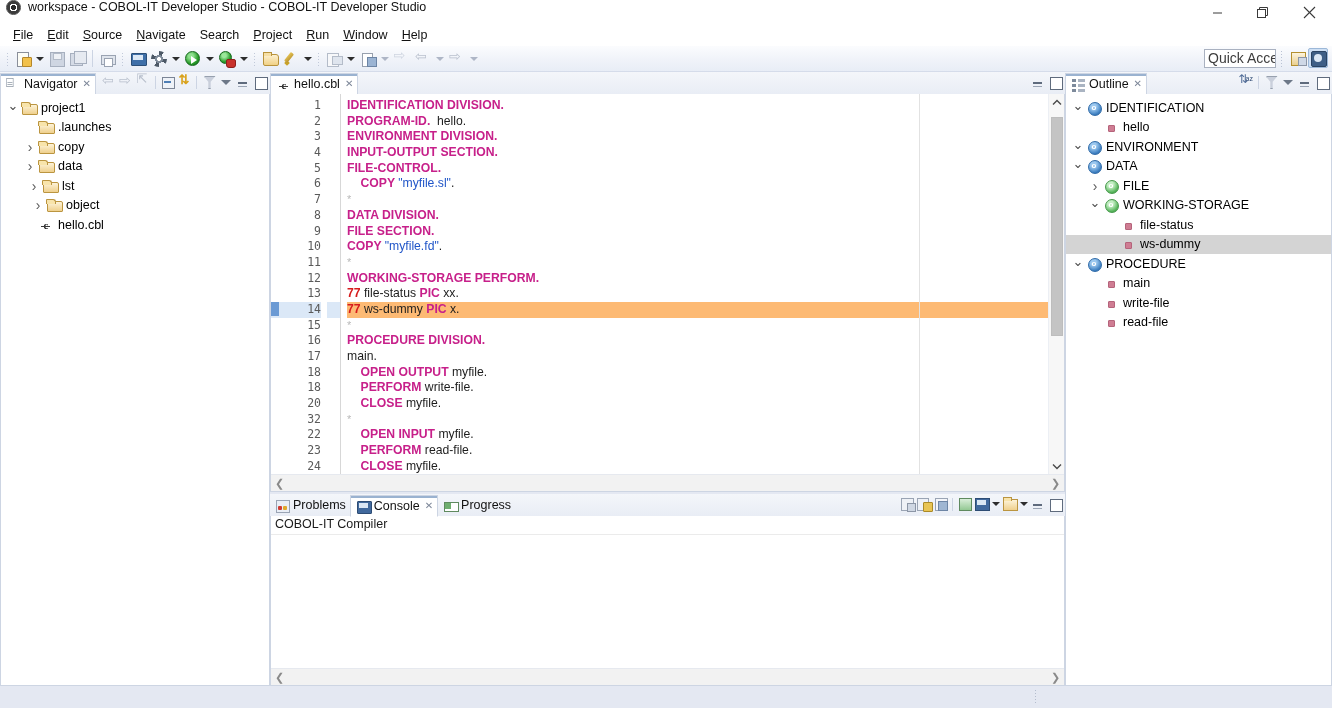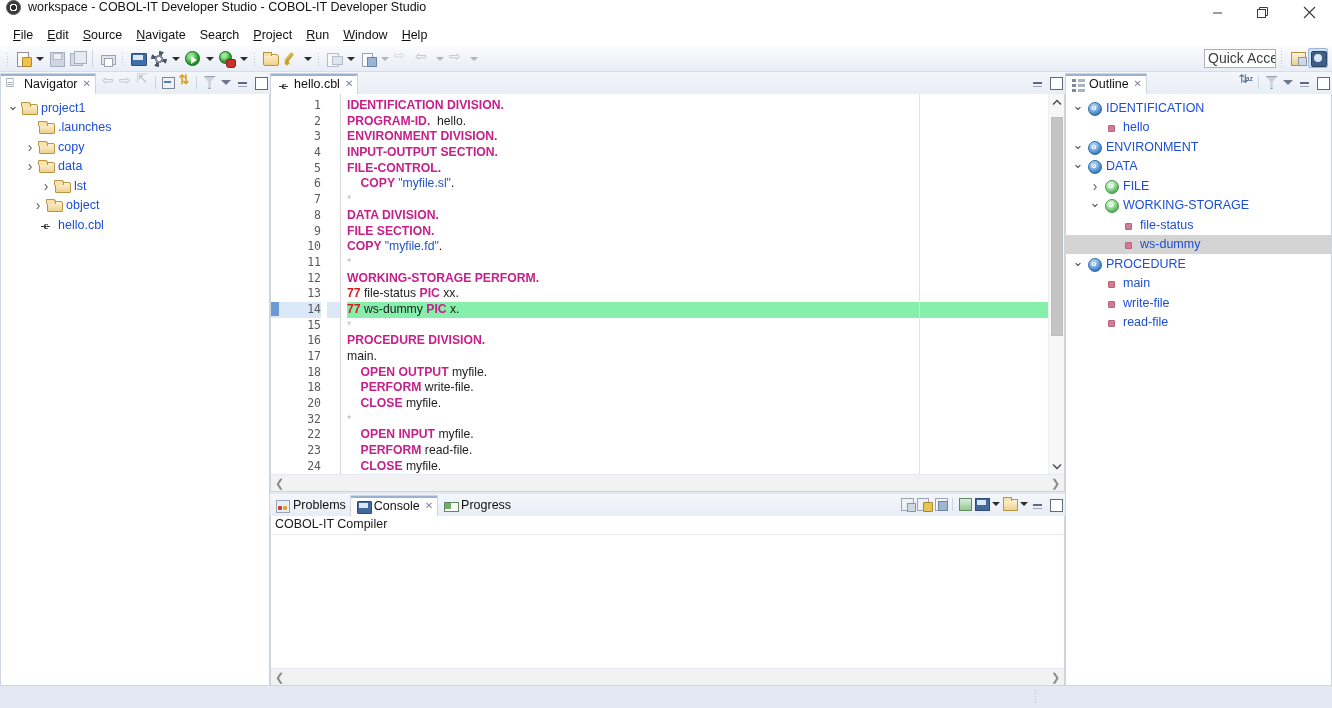--- a/index.html
+++ b/index.html
@@ -350,21 +350,21 @@
     padding-right: 4px;
   }
   .trow.sel-gray { background: #d4d4d4; }
   .twist {
     width: 16px; flex: 0 0 16px; display:flex; align-items:center; justify-content:center;
     color:#4a4a4a; font-size: 9px;
   }
   .twist.open::before { content:"⌄"; font-size:13px; line-height:8px; position:relative; top:-2px; }
   .twist.closed::before { content:"›"; font-size:14px; line-height:10px; color:#5a5a5a;}
   .ticon { width: 16px; flex:0 0 16px; position: relative; margin-right: 4px; height: 16px; }
-  .tlabel { color:#1d4ed8; }
+  .tlabel { color:#000000; }
 
   
   .ic-folder2::before {
     content:""; position:absolute; left:1px; top:4px; width:14px; height:9px;
     background: linear-gradient(#fdf3d8, #efd08d);
     border:1px solid #bb9540; border-radius: 0 2px 1px 1px;
   }
   .ic-folder2::after {
     content:""; position:absolute; left:0px; top:2px; width:8px; height:4px;
     background:#f8e4ab; border:1px solid #bb9540; border-bottom:none; border-radius:1px 3px 0 0;
@@ -454,21 +454,21 @@
     width: 14px; flex: 0 0 14px; background:#fff; position: relative; padding-top: 4px;
     border-right: 1px solid #d7d7d7;
   }
   #code-text {
     flex: 1 1 auto; position: relative; padding-top: 4px; padding-left: 6px;
     font-family: Liberation Sans, sans-serif;
     font-size: 12.2px;
     overflow: hidden;
   }
   .ln { height: 15.7px; line-height: 15.7px; white-space: pre; }
-  .ln.hl { background: #86efac; }
+  .ln.hl { background: #fdba74; }
   #gutter .ln { padding-right: 0; }
   #gutter .ln.hl { background: #dbe8f7; }
   #folding-col .ln.hl { background: #dbe8f7; }
   #marker-col .ln.hl { background: #dbe8f7; }
   .cur-marker {
     position: absolute; left: 0px; width: 8px; height: 14px;
     background: #6b9ad4;
   }
   .kw   { color: #c7208a; font-weight: bold; }
   .num  { color: #d61c1c; font-weight: bold; }
@@ -780,21 +780,21 @@
             <div class="trow" style="padding-left: 21px;">
               <span class="twist closed"></span>
               <span class="ticon ic-folder2"></span>
               <span class="tlabel">copy</span>
             </div>
             <div class="trow" style="padding-left: 21px;">
               <span class="twist closed"></span>
               <span class="ticon ic-folder2"></span>
               <span class="tlabel">data</span>
             </div>
-            <div class="trow" style="padding-left: 37px;">
+            <div class="trow" style="padding-left: 25px;">
               <span class="twist closed"></span>
               <span class="ticon ic-folder2"></span>
               <span class="tlabel">lst</span>
             </div>
             <div class="trow" style="padding-left: 21px; margin-left: 8px;">
               <span class="twist closed"></span>
               <span class="ticon ic-folder2"></span>
               <span class="tlabel">object</span>
             </div>
             <div class="trow" style="padding-left: 21px;">

